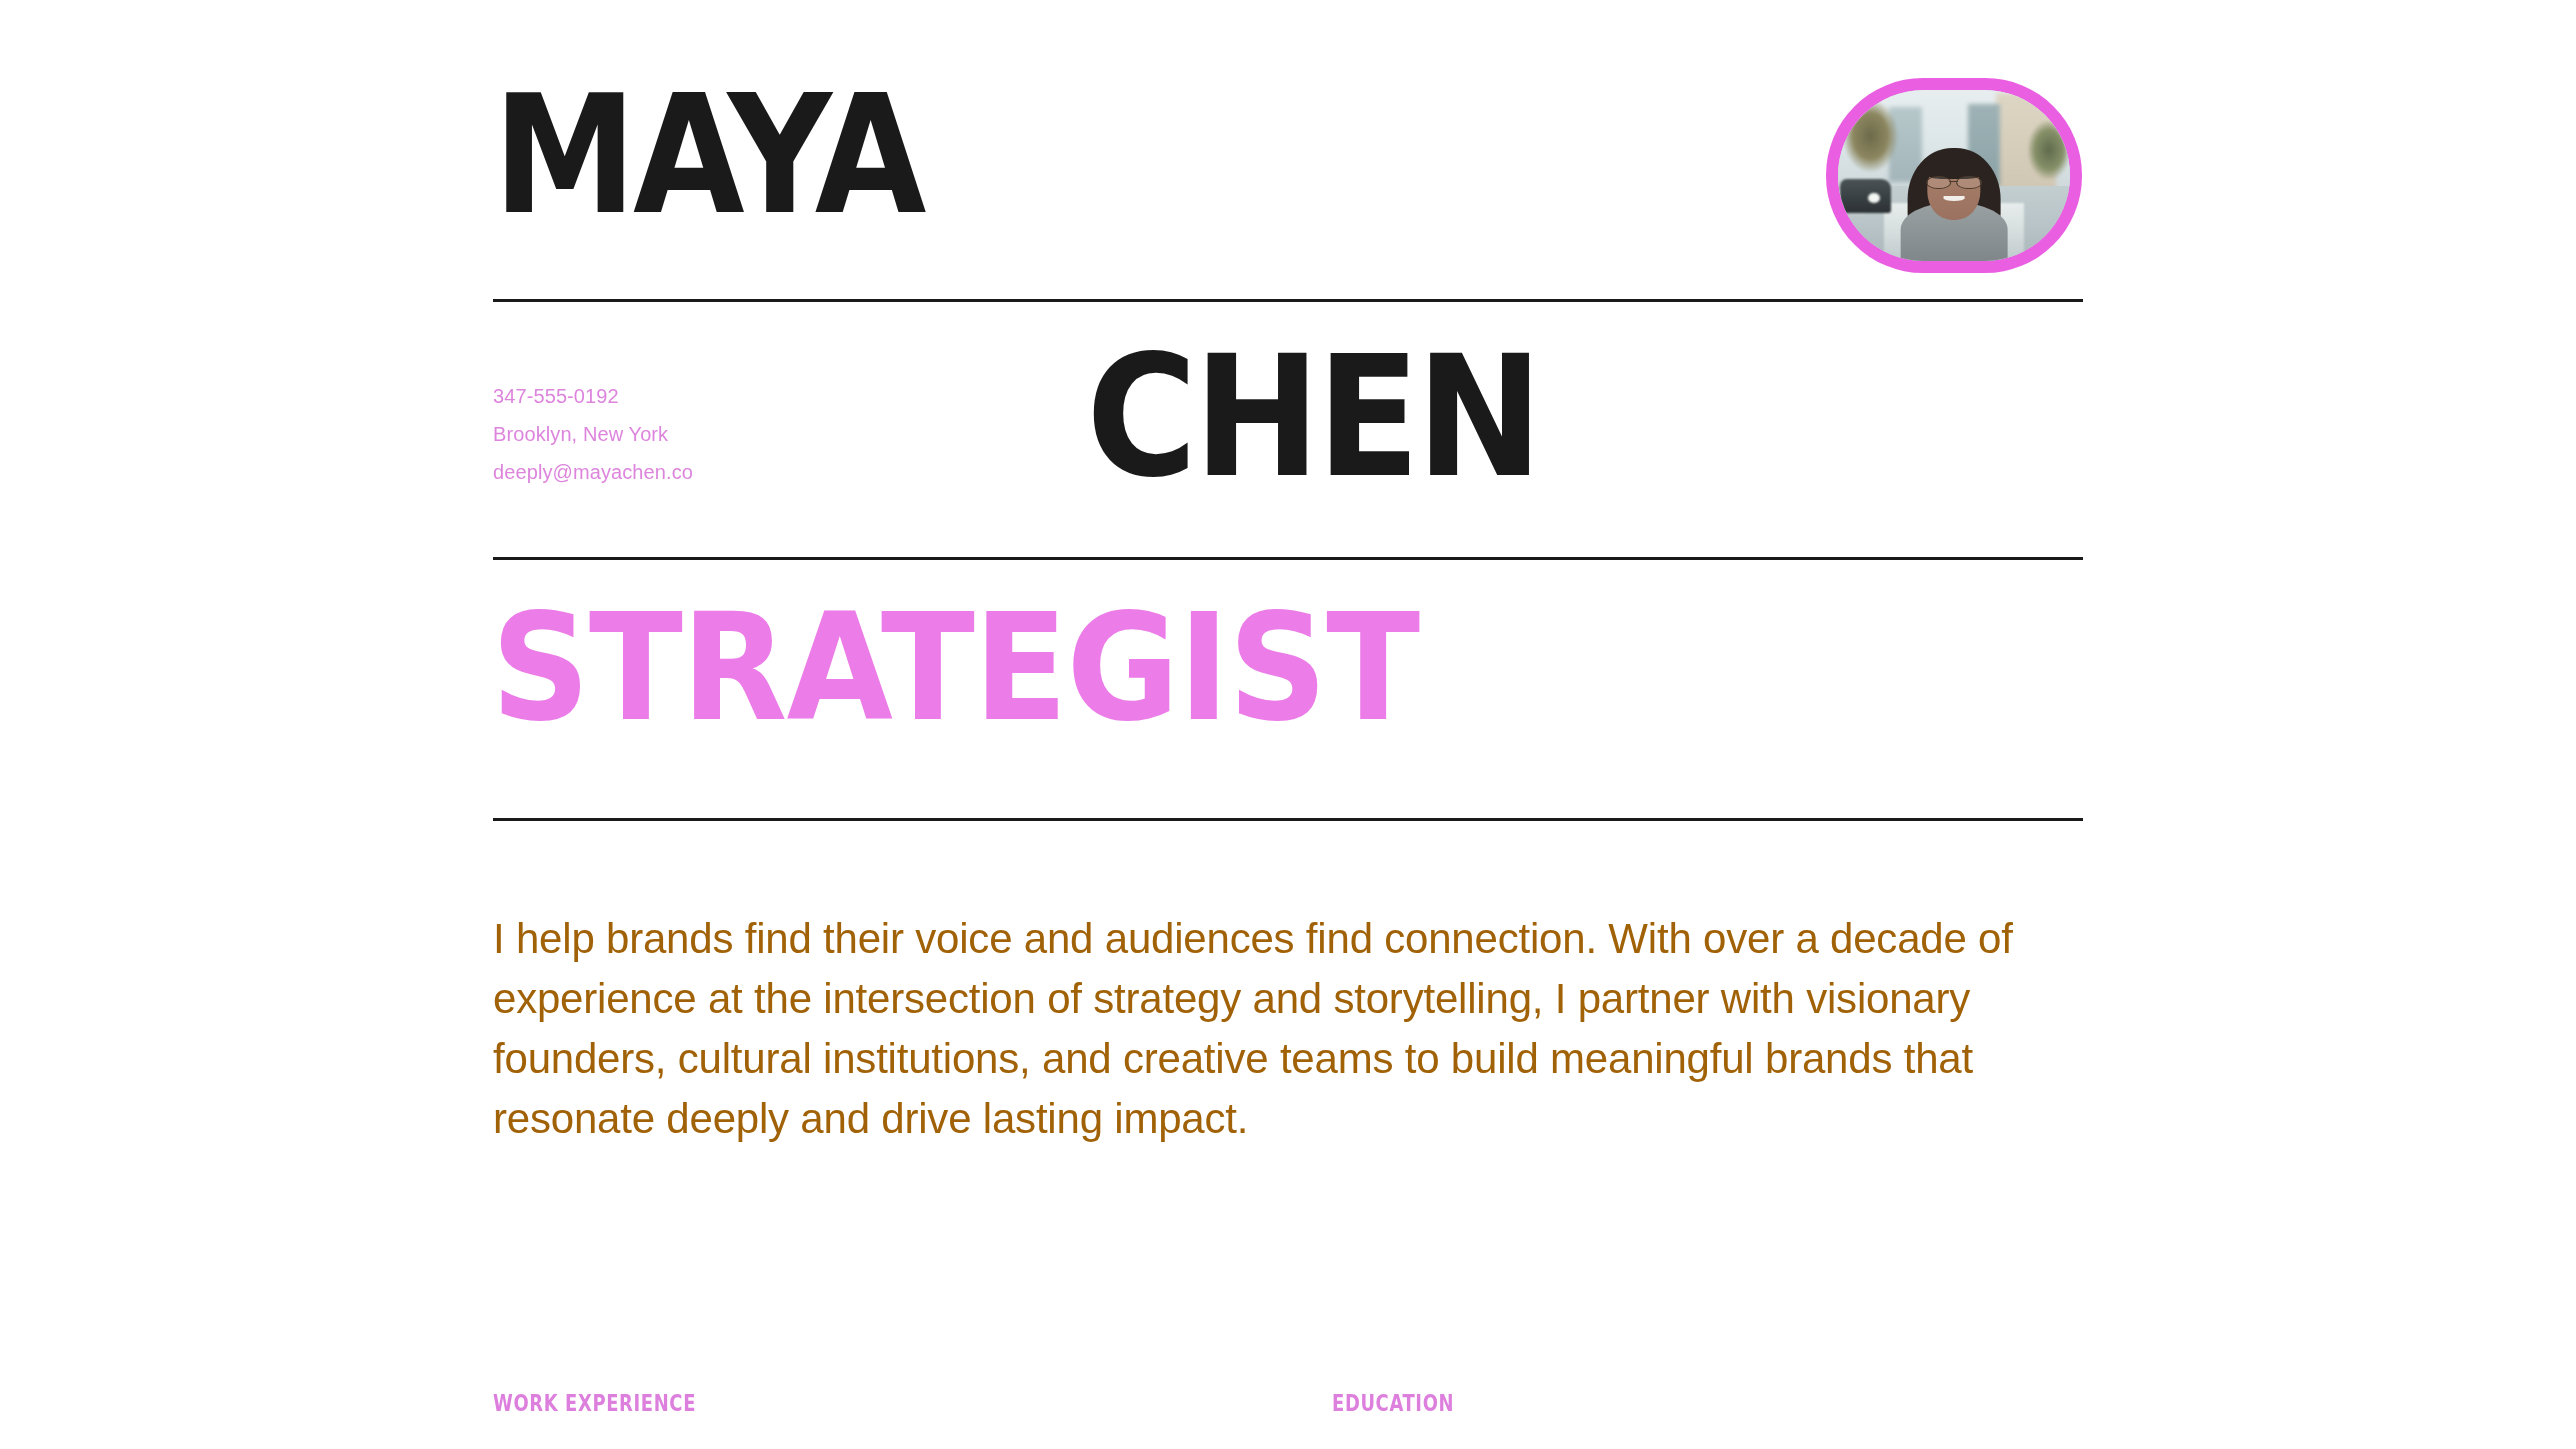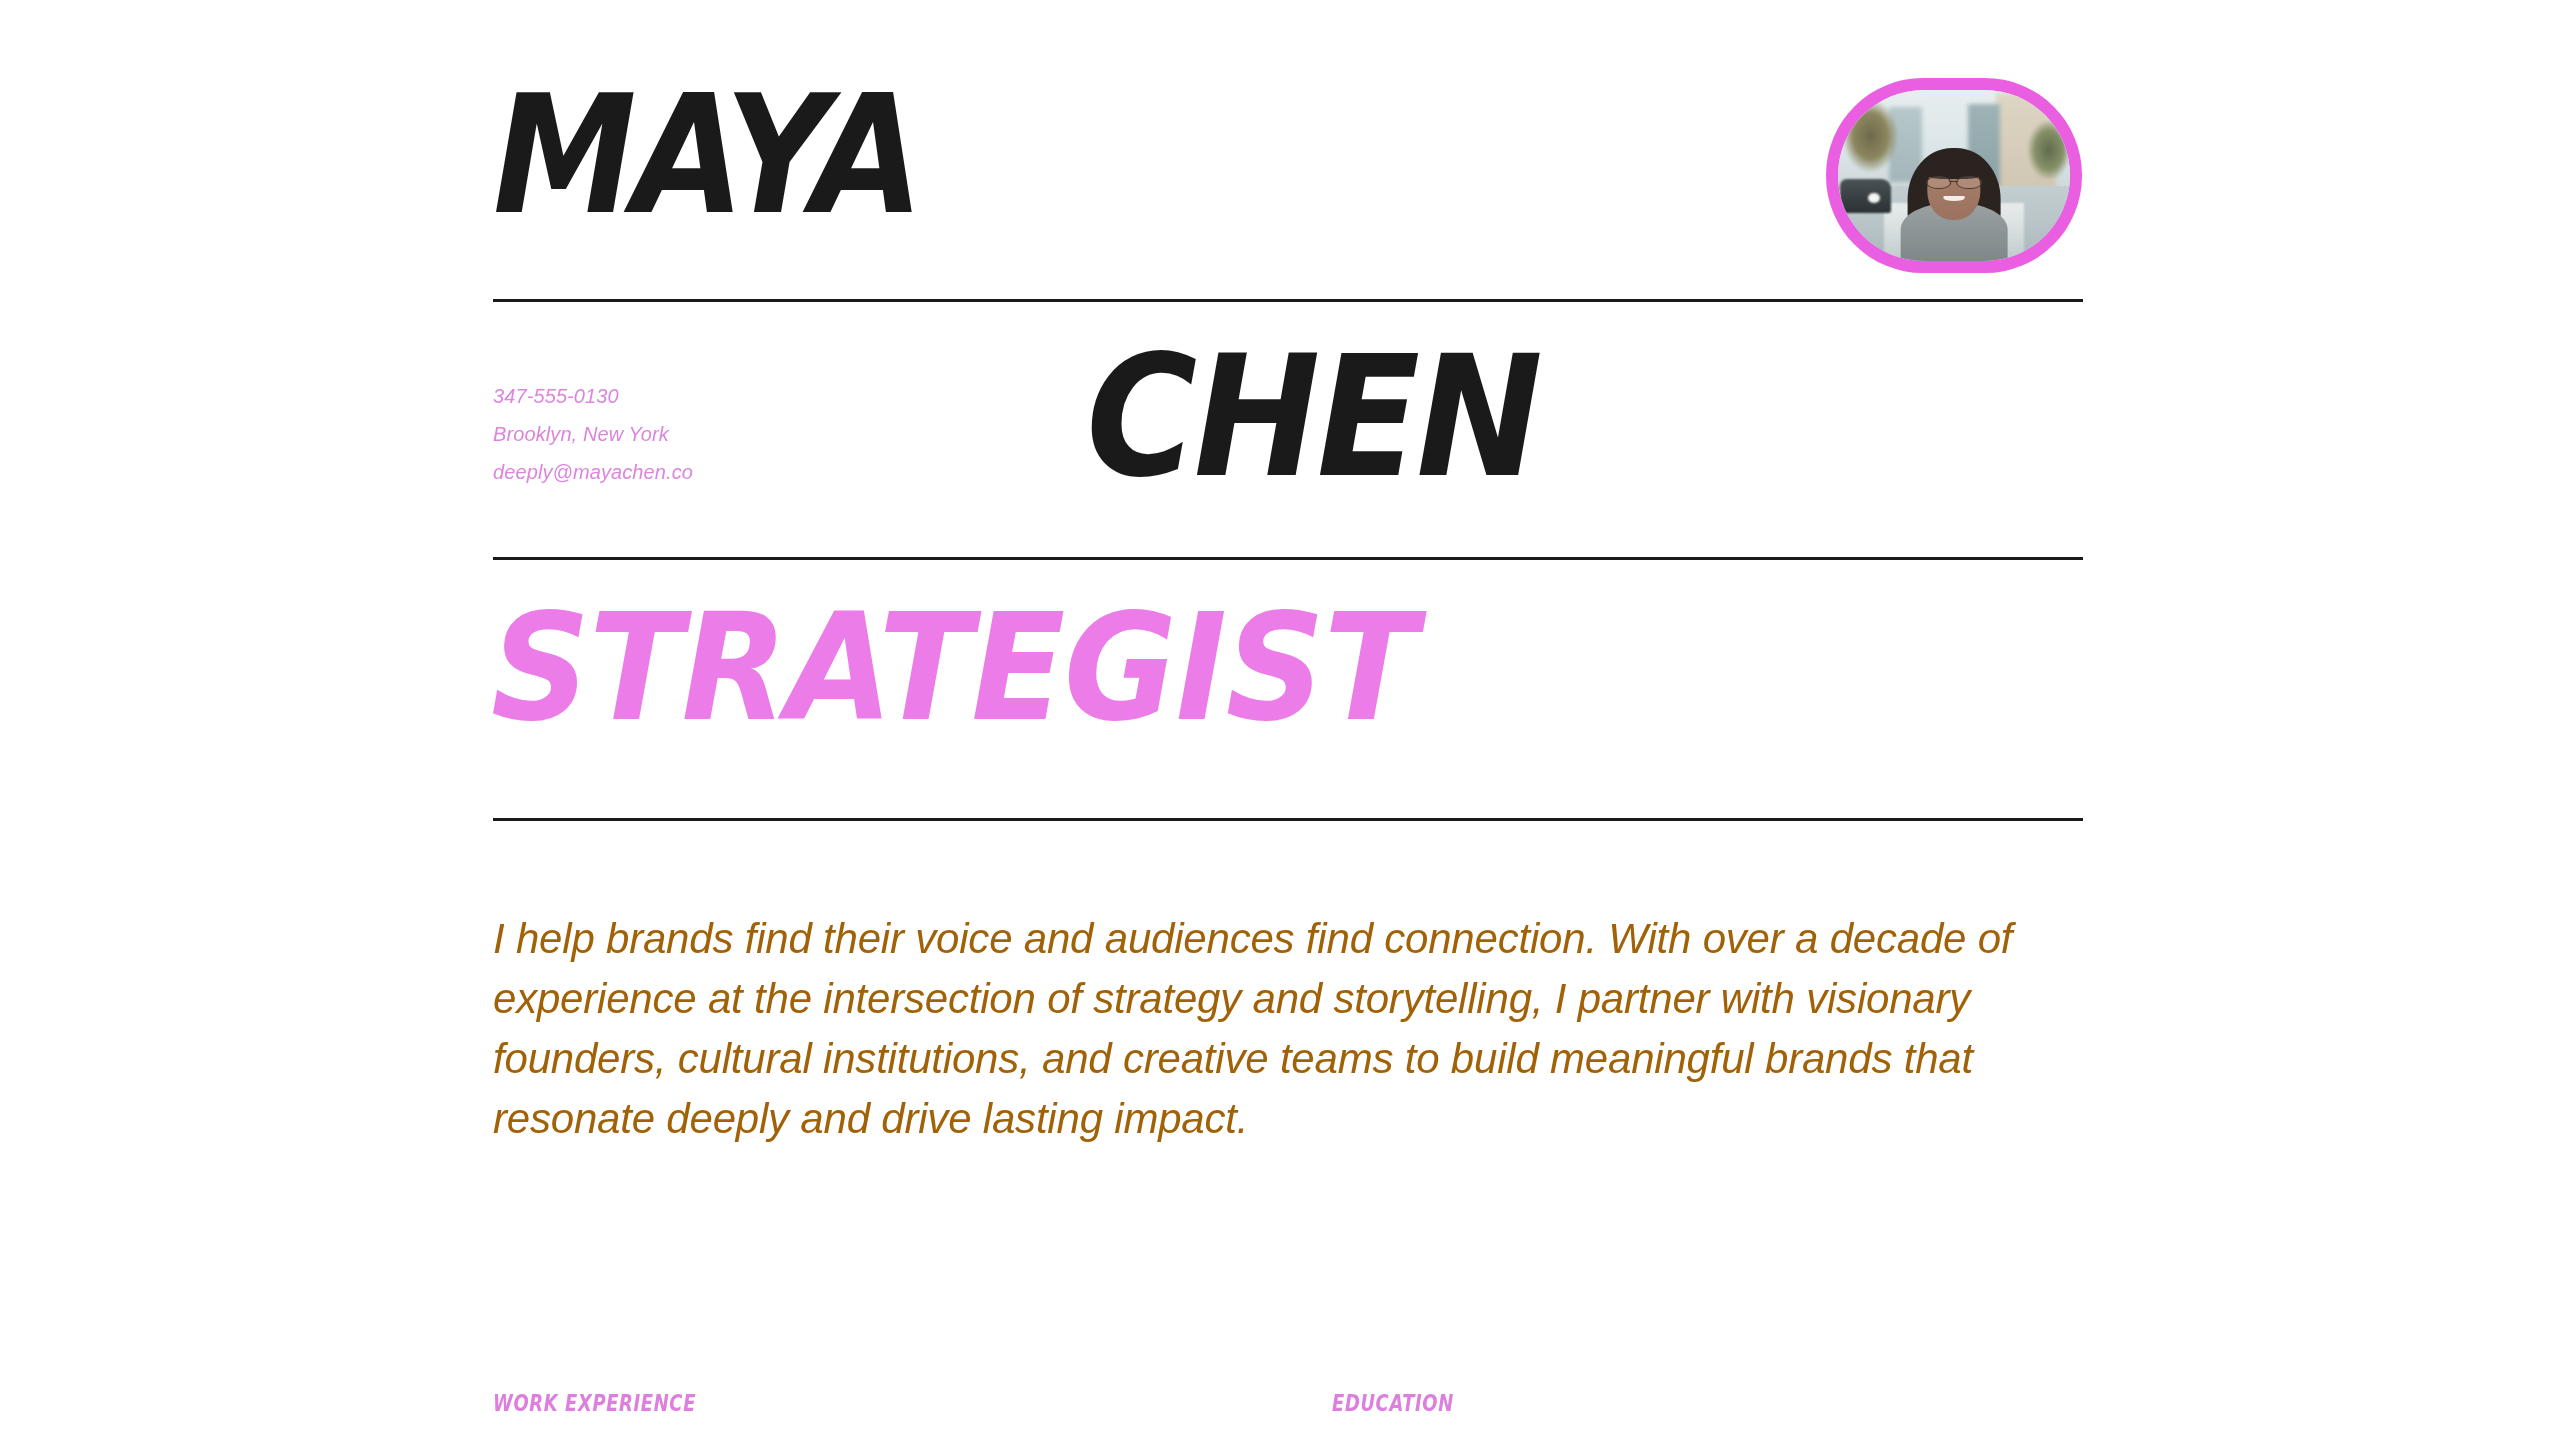--- a/index.html
+++ b/index.html
@@ -13,21 +13,20 @@
     position: relative;
     overflow: hidden;
     font-family: "Liberation Sans", sans-serif;
     -webkit-font-smoothing: antialiased;
   }
 
   .page {
     position: absolute;
     inset: 0;
     background: #ffffff;
-    font-style: italic;
   }
 
   
   .rule {
     position: absolute;
     left: 493px;
     width: 1590px;
     height: 2.7px;
     background: #1a1a1a;
   }
@@ -296,21 +295,21 @@
         <span class="ph-bridge"></span>
         <span class="ph-lens r"></span>
       </div>
       <div class="ph-smile"></div>
     </div>
   </div>
 
   <div class="rule" id="rule-1"></div>
 
   <div class="contact">
-    <div>347-555-0130</div>
+    <div>347-555-0192</div>
     <div>Brooklyn, New York</div>
     <div>deeply@mayachen.co</div>
   </div>
 
   <div class="name-last-wrap">
     <span class="name-last-inner">CHEN</span>
   </div>
 
   <div class="rule" id="rule-2"></div>
 

